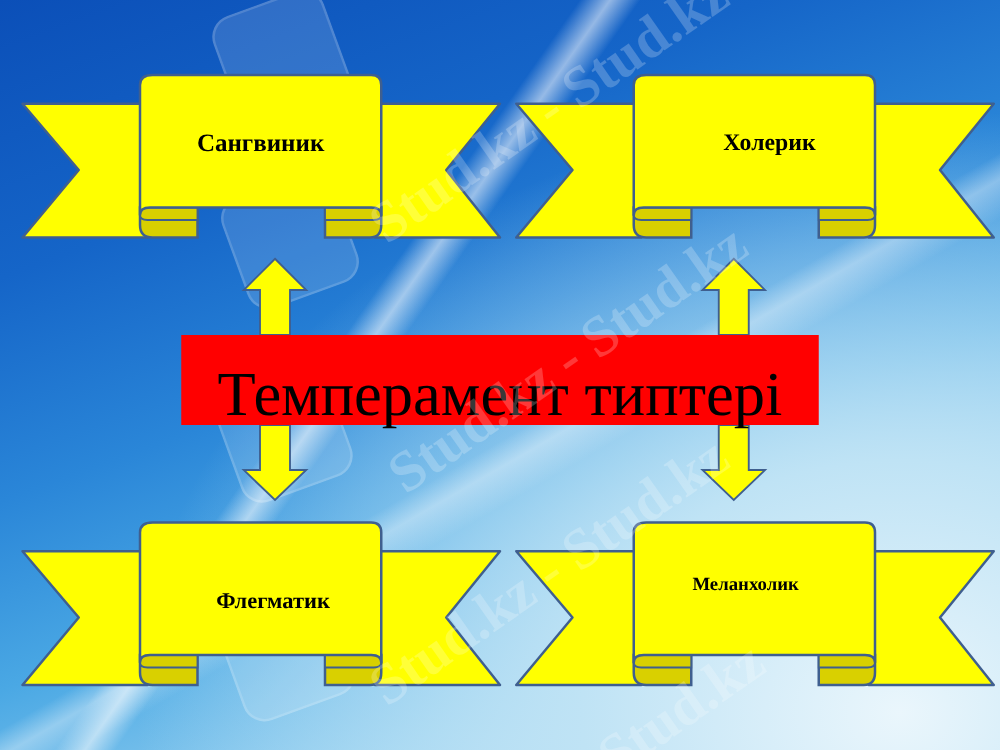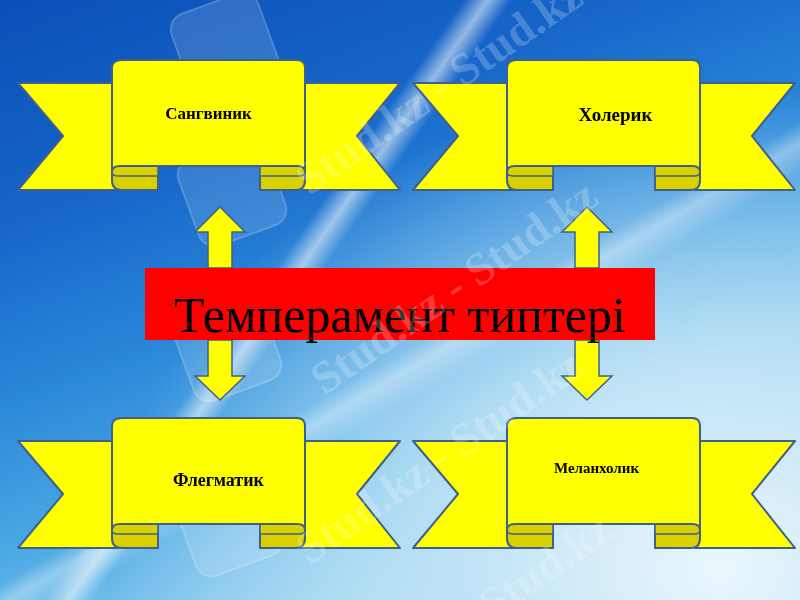--- a/index.html
+++ b/index.html
@@ -77,21 +77,21 @@
 
     <polygon points="220,207 245,232 232,232 232,268 208,268 208,232 195,232" fill="#ffff00" stroke="#3f5f8f" stroke-width="1.5"></polygon>
 
     <polygon points="208,340 232,340 232,376 245,376 220,400 195,376 208,376" fill="#ffff00" stroke="#3f5f8f" stroke-width="1.5"></polygon>
 
     <polygon points="587,207 612,232 599,232 599,268 575,268 575,232 562,232" fill="#ffff00" stroke="#3f5f8f" stroke-width="1.5"></polygon>
 
     <polygon points="575,340 599,340 599,376 612,376 587,400 562,376 575,376" fill="#ffff00" stroke="#3f5f8f" stroke-width="1.5"></polygon>
   </svg>
 
-  <div class="ribbon-label" style="left:112px;top:104px;width:193px;font-size:17px;">Сангвиник</div>
+  <div class="ribbon-label" style="left:112px;top:104px;width:193px;font-size:20px;">Сангвиник</div>
   <div class="ribbon-label" style="left:507px;top:104px;width:193px;font-size:19px;padding-left:12px;">Холерик</div>
   <div class="ribbon-label" style="left:122px;top:470px;width:193px;font-size:18px;">Флегматик</div>
   <div class="ribbon-label" style="left:500px;top:460px;width:193px;font-size:15px;">Меланхолик</div>
 
   <div id="title-bar">
     <span id="title-text">Темперамент типтері</span>
   </div>
 
   <div class="watermark" style="left:270px;top:60px;">Stud.kz - Stud.kz</div>
   <div class="watermark" style="left:285px;top:260px;">Stud.kz - Stud.kz</div>

